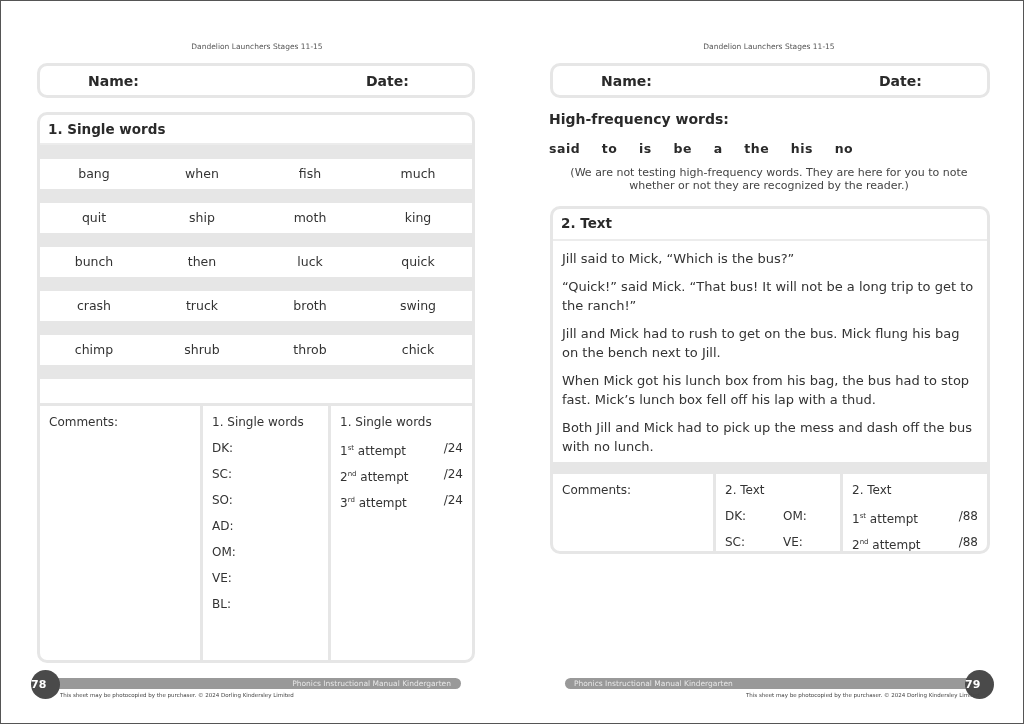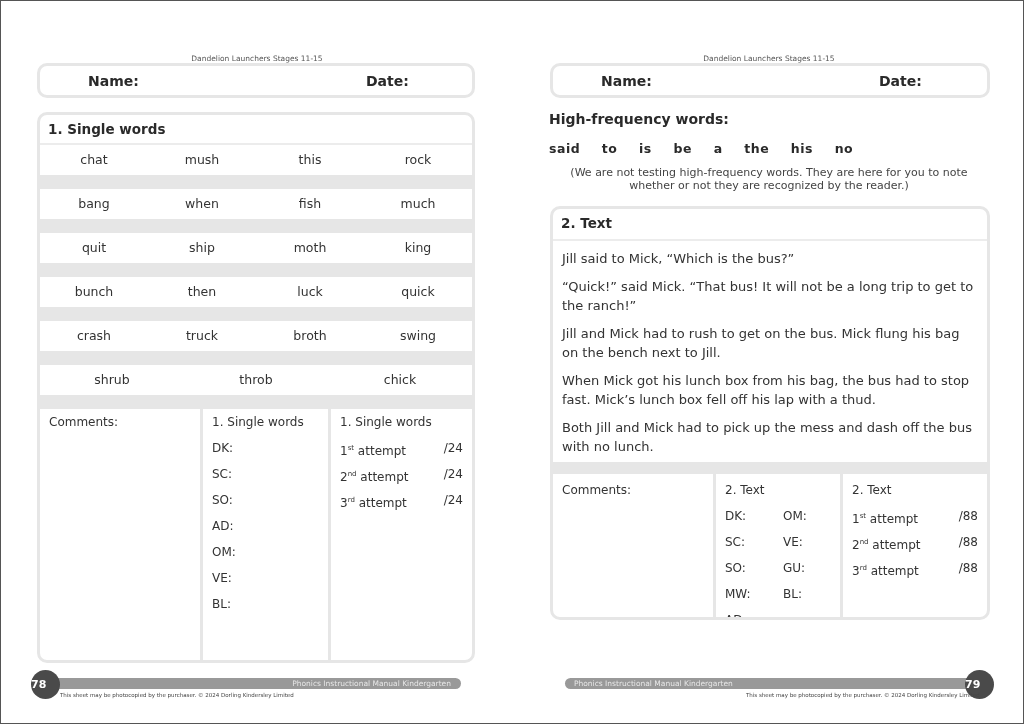--- a/index.html
+++ b/index.html
@@ -9,21 +9,21 @@
     font-family: "DejaVu Sans", sans-serif;
     color: #2a2a2a;
     position: relative;
     border: 1px solid #555;
   }
   .page { position: absolute; top: 0; width: 512px; height: 724px; }
   .page.left { left: 0; }
   .page.right { left: 512px; }
   .running-head {
     position: absolute; top: 41px; left: 0; width: 512px;
-    text-align: center; font-size: 7.5px; color: #555; margin-top: 12px;
+    text-align: center; font-size: 7.5px; color: #555;
   }
   .box {
     position: absolute; border: 3px solid #e6e6e6; border-radius: 10px; background: #fff;
   }
   .namebox { top: 62px; height: 35px; }
   .left .namebox { left: 36px; width: 438px; }
   .right .namebox { left: 549px; width: 440px; left: 37px; }
   .namebox .lbl { position: absolute; top: 7px; font-weight: bold; font-size: 14px; color: #2a2a2a; margin-left: 39px; }
   .namebox .name-lbl { left: 9px; }
   .namebox .date-lbl { left: 287px; }
@@ -40,21 +40,21 @@
   .col { position: relative; border-right: 3px solid #e6e6e6; padding: 8px 9px; font-size: 12px; color: #333; }
   .col:last-child { border-right: none; }
   .col .line { height: 26px; line-height: 16px; }
   .score-row { display: flex; justify-content: space-between; height: 26px; line-height: 16px; }
   sup { font-size: 7px; }
 
   
   .hf-title { position: absolute; left: 36px; top: 110px; font-weight: bold; font-size: 14px; color: #2a2a2a; }
   .hf-words { position: absolute; left: 36px; top: 140px; font-weight: bold; font-size: 12.5px; color: #2a2a2a; word-spacing: 6px; letter-spacing: 0.5px; }
   .hf-note { position: absolute; left: 36px; top: 165px; width: 440px; font-size: 11px; line-height: 13px; color: #444; text-align: center; }
-  .tx-box { left: 37px; top: 205px; width: 440px; height: 414px; overflow: hidden; }
+  .tx-box { left: 37px; top: 205px; width: 440px; height: 348px; overflow: hidden; }
   .tx-passage { position: absolute; left: 0; right: 0; top: 30px; height: 223px; border-top: 2px solid #ececec; padding: 8px 9px; font-family: "DejaVu Sans", sans-serif; font-size: 13px; color: #333; line-height: 19px; }
   .tx-passage p { margin-bottom: 9px; }
   .tx-gap { position: absolute; left: 0; right: 0; top: 253px; height: 12px; background: #e6e6e6; }
   .tx-bottom { position: absolute; left: 0; right: 0; top: 265px; bottom: 0; display: flex; }
   .tx-codes { display: grid; grid-template-columns: 58px 50px; }
   .tx-codes div { height: 26px; line-height: 16px; }
 
   
   .footer-bar { position: absolute; top: 677px; height: 11px; background: #999; border-radius: 6px; font-size: 7.5px; color: #e8e8e8; line-height: 11px; }
   .left .footer-bar { left: 50px; width: 410px; text-align: right; padding-right: 10px; }
@@ -74,26 +74,20 @@
 
   <div class="box namebox">
     <span class="lbl name-lbl">Name:</span>
     <span class="lbl date-lbl">Date:</span>
   </div>
 
   <div class="box sw-box">
     <div class="sec-title">1. Single words</div>
     <div class="sw-head-line"></div>
     <div class="word-grid" id="word-grid">
-        <div class="word-row">
-          <div class="word-cell">chat</div>
-          <div class="word-cell">mush</div>
-          <div class="word-cell">this</div>
-          <div class="word-cell">rock</div>
-        </div>
         <div class="word-gap"></div>
         <div class="word-row">
           <div class="word-cell">bang</div>
           <div class="word-cell">when</div>
           <div class="word-cell">fish</div>
           <div class="word-cell">much</div>
         </div>
         <div class="word-gap"></div>
         <div class="word-row">
           <div class="word-cell">quit</div>
@@ -110,20 +104,21 @@
         </div>
         <div class="word-gap"></div>
         <div class="word-row">
           <div class="word-cell">crash</div>
           <div class="word-cell">truck</div>
           <div class="word-cell">broth</div>
           <div class="word-cell">swing</div>
         </div>
         <div class="word-gap"></div>
         <div class="word-row">
+          <div class="word-cell">chimp</div>
           <div class="word-cell">shrub</div>
           <div class="word-cell">throb</div>
           <div class="word-cell">chick</div>
         </div>
         <div class="word-gap"></div>
       </div>
 
     <div class="sw-bottom">
       <div class="col" style="width:163px">
         <div class="line">Comments:</div>

